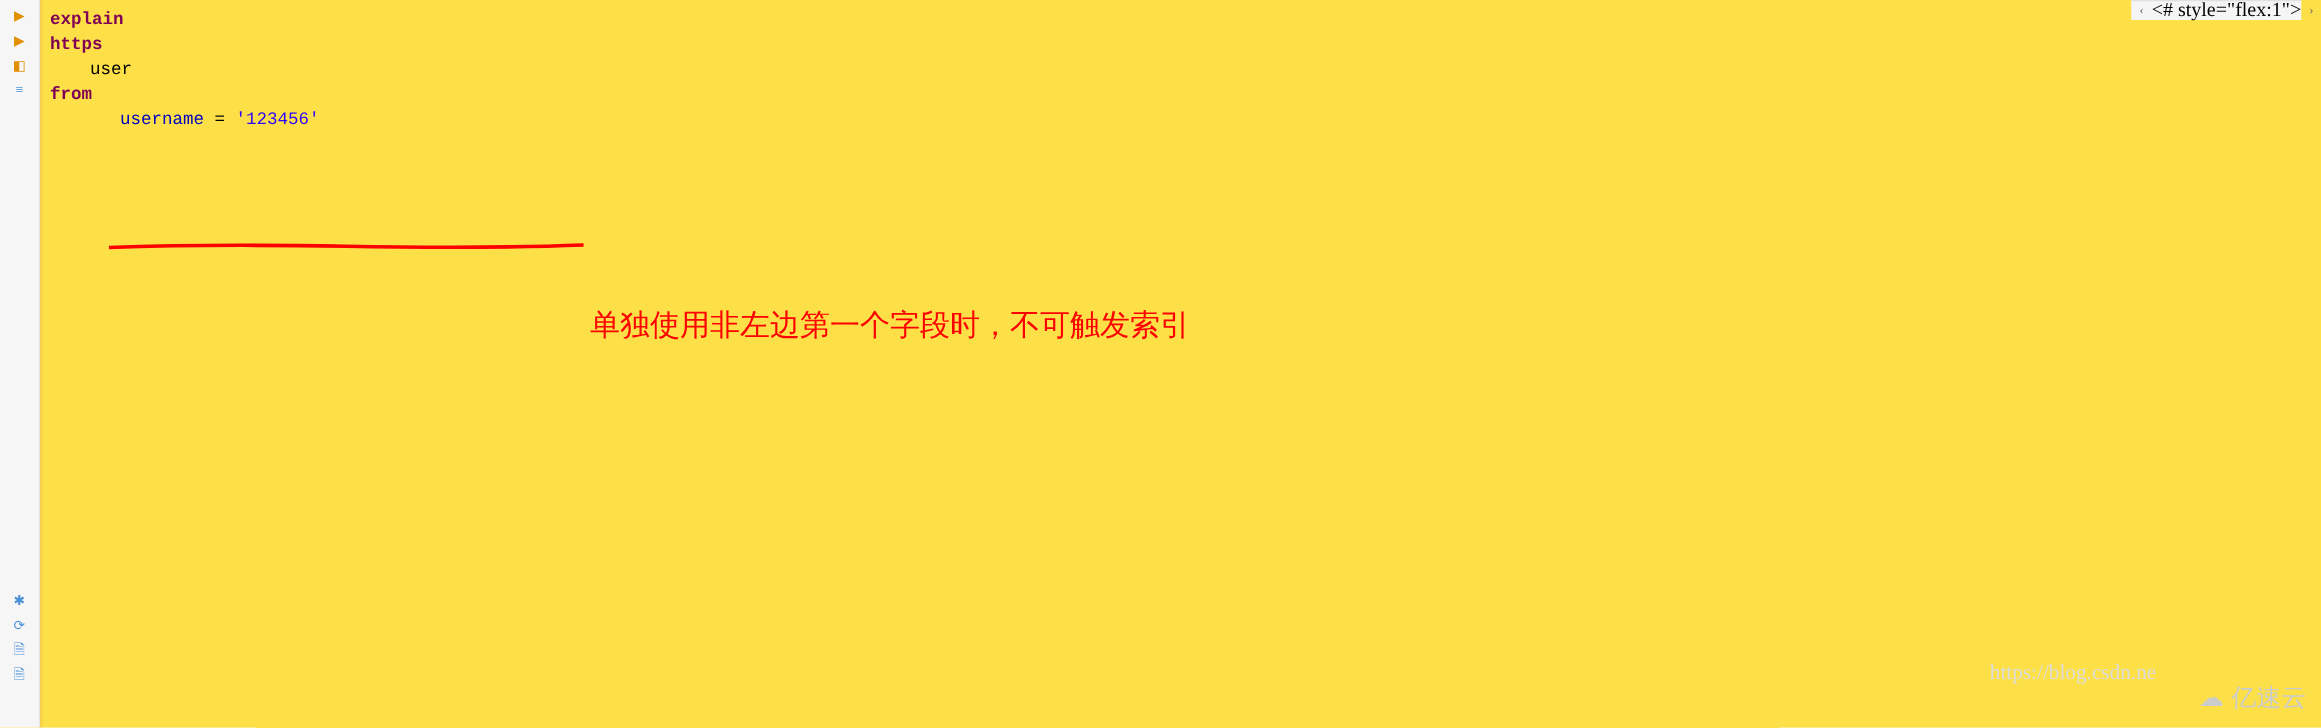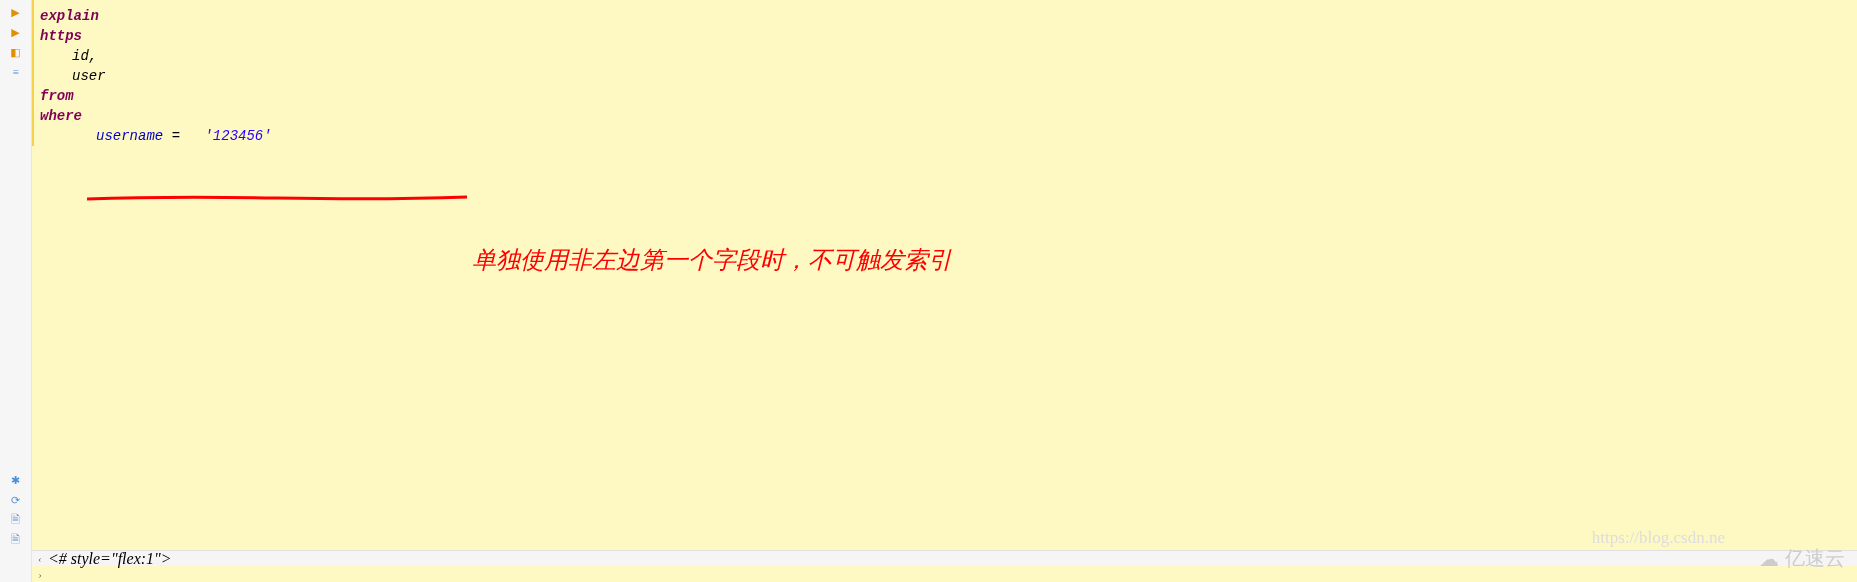--- a/index.html
+++ b/index.html
@@ -3,28 +3,28 @@
 <meta charset="utf-8">
 <style>
   * { box-sizing: border-box; margin: 0; padding: 0; }
   
   .app { display: flex; flex-direction: column; height: 582px; }
   
   
   .editor-strip { display: flex; flex: 1; min-height: 0; }
   .gutter { width: 32px; background: #f6f6f6; display: flex; flex-direction: column; align-items: center; padding-top: 4px; gap: 4px; border-right: 1px solid #e5e5e5; }
   .gutter-icon { width: 16px; height: 16px; display: flex; align-items: center; justify-content: center; font-size: 11px; }
-  .editor-area { flex: 1; position: relative; background: #fef9c3; display: flex; flex-direction: column; font-style: italic; }
+  .editor-area { flex: 1; position: relative; background: #fde047; display: flex; flex-direction: row; }
   .code-block { padding: 6px 10px 0 6px; font-family: Consolas, "Courier New", monospace; font-size: 14px; line-height: 20px; border-left: 2px solid #f7d14c; }
   .code-line { white-space: pre; }
   .kw { color: #7f0055; font-weight: bold; }
   .ident { color: #000; }
   .ident2 { color: #0000c0; }
   .op { color: #000; }
-  .str { color: #2a00ff; margin-left: 16px; }
+  .str { color: #2a00ff; }
   .indent1 { display:inline-block; width: 32px; }
   .indent2 { display:inline-block; width: 56px; }
   .line-sel { background: #e8f2fe; }
   
   .red-underline { position: absolute; left: 55px; top: 188px; width: 380px; height: 8px; }
   .red-underline svg { width: 100%; height: 100%; }
   
   .red-note { position: absolute; left: 440px; top: 244px; color: #ff0000; font-size: 24px; font-family: "Microsoft YaHei", sans-serif; text-align: right; }
   
   .hscroll { height: 16px; background: #f5f5f5; border-top: 1px solid #e0e0e0; display: flex; align-items: center; }
@@ -49,24 +49,22 @@
       <span class="gutter-icon" style="color:#4a90d9">⟳</span>
       <span class="gutter-icon" style="color:#4a90d9">🗎</span>
       <span class="gutter-icon" style="color:#4a90d9">🗎</span>
       <div style="height:30px"></div>
     </div>
 
     <div class="editor-area">
       <div class="code-block">
         <div class="code-line"><span class="kw">explain</span></div>
         <div class="code-line"><span class="kw">https</span></div>
-        <div class="code-line"><span class="indent1"></span><span class="ident">id,</span></div>
         <div class="code-line"><span class="indent1"></span><span class="ident">user</span></div>
         <div class="code-line"><span class="kw">from</span></div>
-        <div class="code-line"><span class="kw">where</span></div>
         <div class="code-line"><span class="indent2"></span><span class="ident2">username</span> <span class="op">=</span> <span class="str">'123456'</span></div>
       </div>
 
       <div class="red-underline">
         <svg viewBox="0 0 380 8">
             <path d="M0 5 Q 80 2 190 4 T 380 3" stroke="#ff0000" stroke-width="3" fill="none"></path>
           </svg>
       </div>
 
       <div class="red-note">单独使用非左边第一个字段时，不可触发索引</div>

